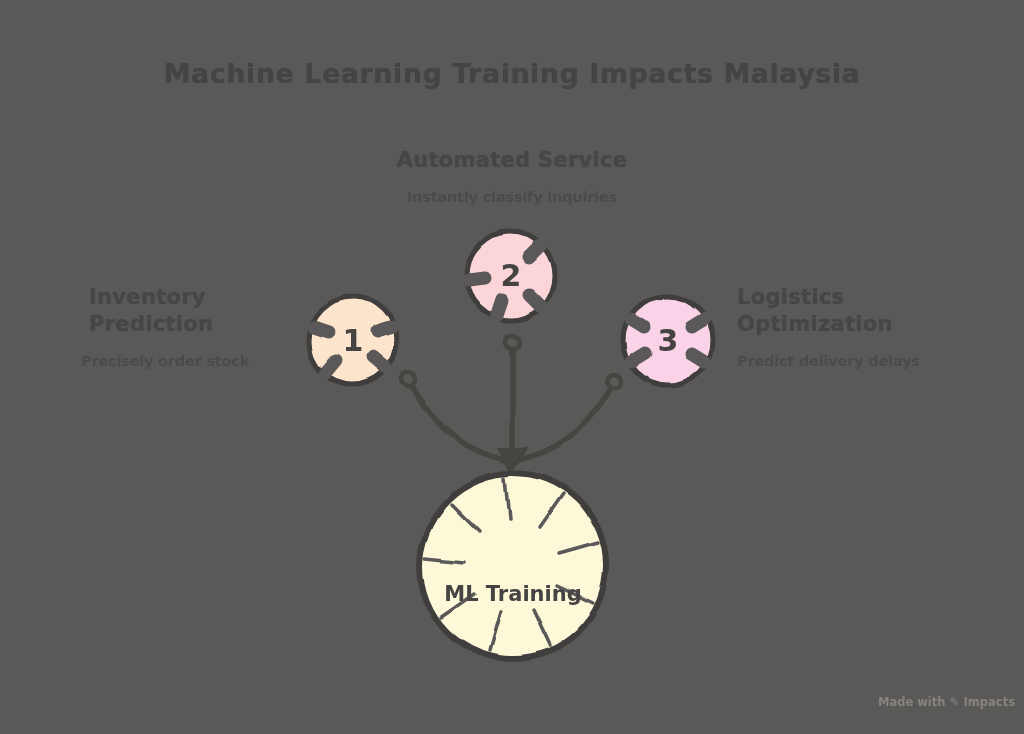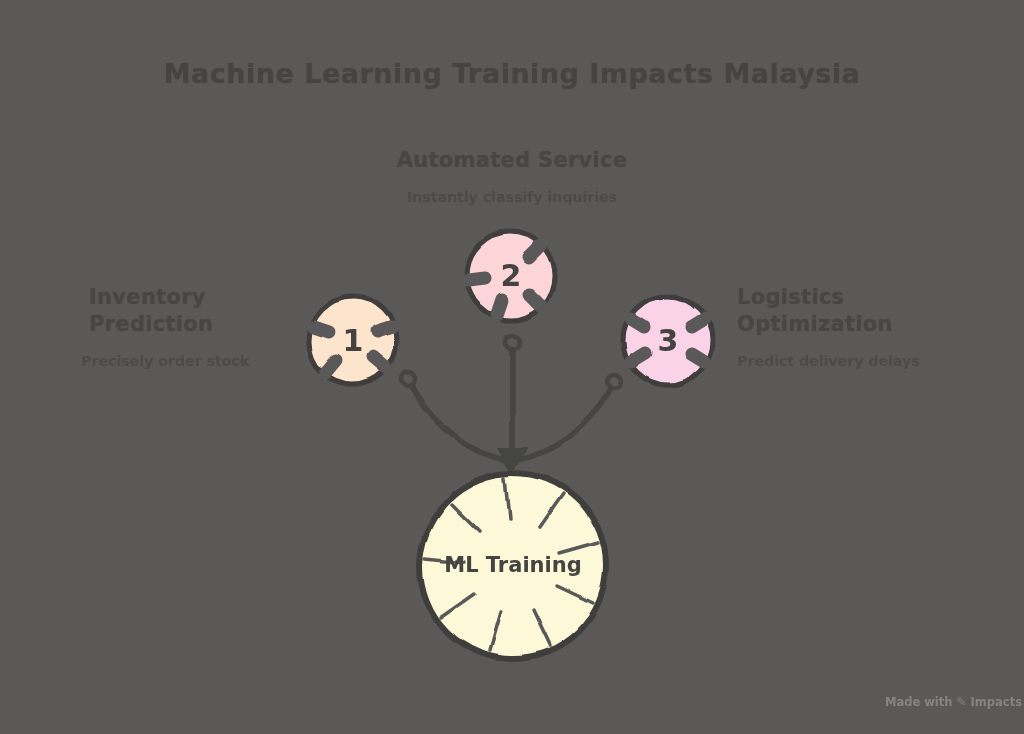--- a/index.html
+++ b/index.html
@@ -32,27 +32,27 @@
   .subtitle-top{left:0;top:189px;width:1024px;text-align:center;}
   .heading-left{left:89px;top:284px;width:160px;text-align:left;}
   .subtitle-left{left:81px;top:353px;width:220px;text-align:left;}
   .heading-right{left:737px;top:284px;width:180px;text-align:left;}
   .subtitle-right{left:737px;top:353px;width:220px;text-align:left;}
   .node-number{
     transform:translate(-50%,-52%);
     font-size:30px;font-weight:800;color:#454443;
   }
   .center-label{
-    left:513px;top:565px;transform:translate(-50%,-52%);
+    left:513px;top:594px;transform:translate(-50%,-52%);
     font-size:21px;font-weight:800;color:#454443;white-space:nowrap;
   }
   .watermark{
     left:878px;top:695px;width:130px;
     font-size:11.5px;font-weight:700;color:#918e8a;opacity:.8;
-    display:flex;gap:4px;align-items:center;white-space:nowrap;margin-left:7px;
+    display:flex;gap:4px;align-items:center;white-space:nowrap;
   }
   .watermark .pen{font-size:12px;}
 </style>
 </head>
 <body>
 
 <div class="canvas">
 
   <svg class="abs" style="left:0;top:0" width="1024" height="734" viewBox="0 0 1024 734">
     <defs>

